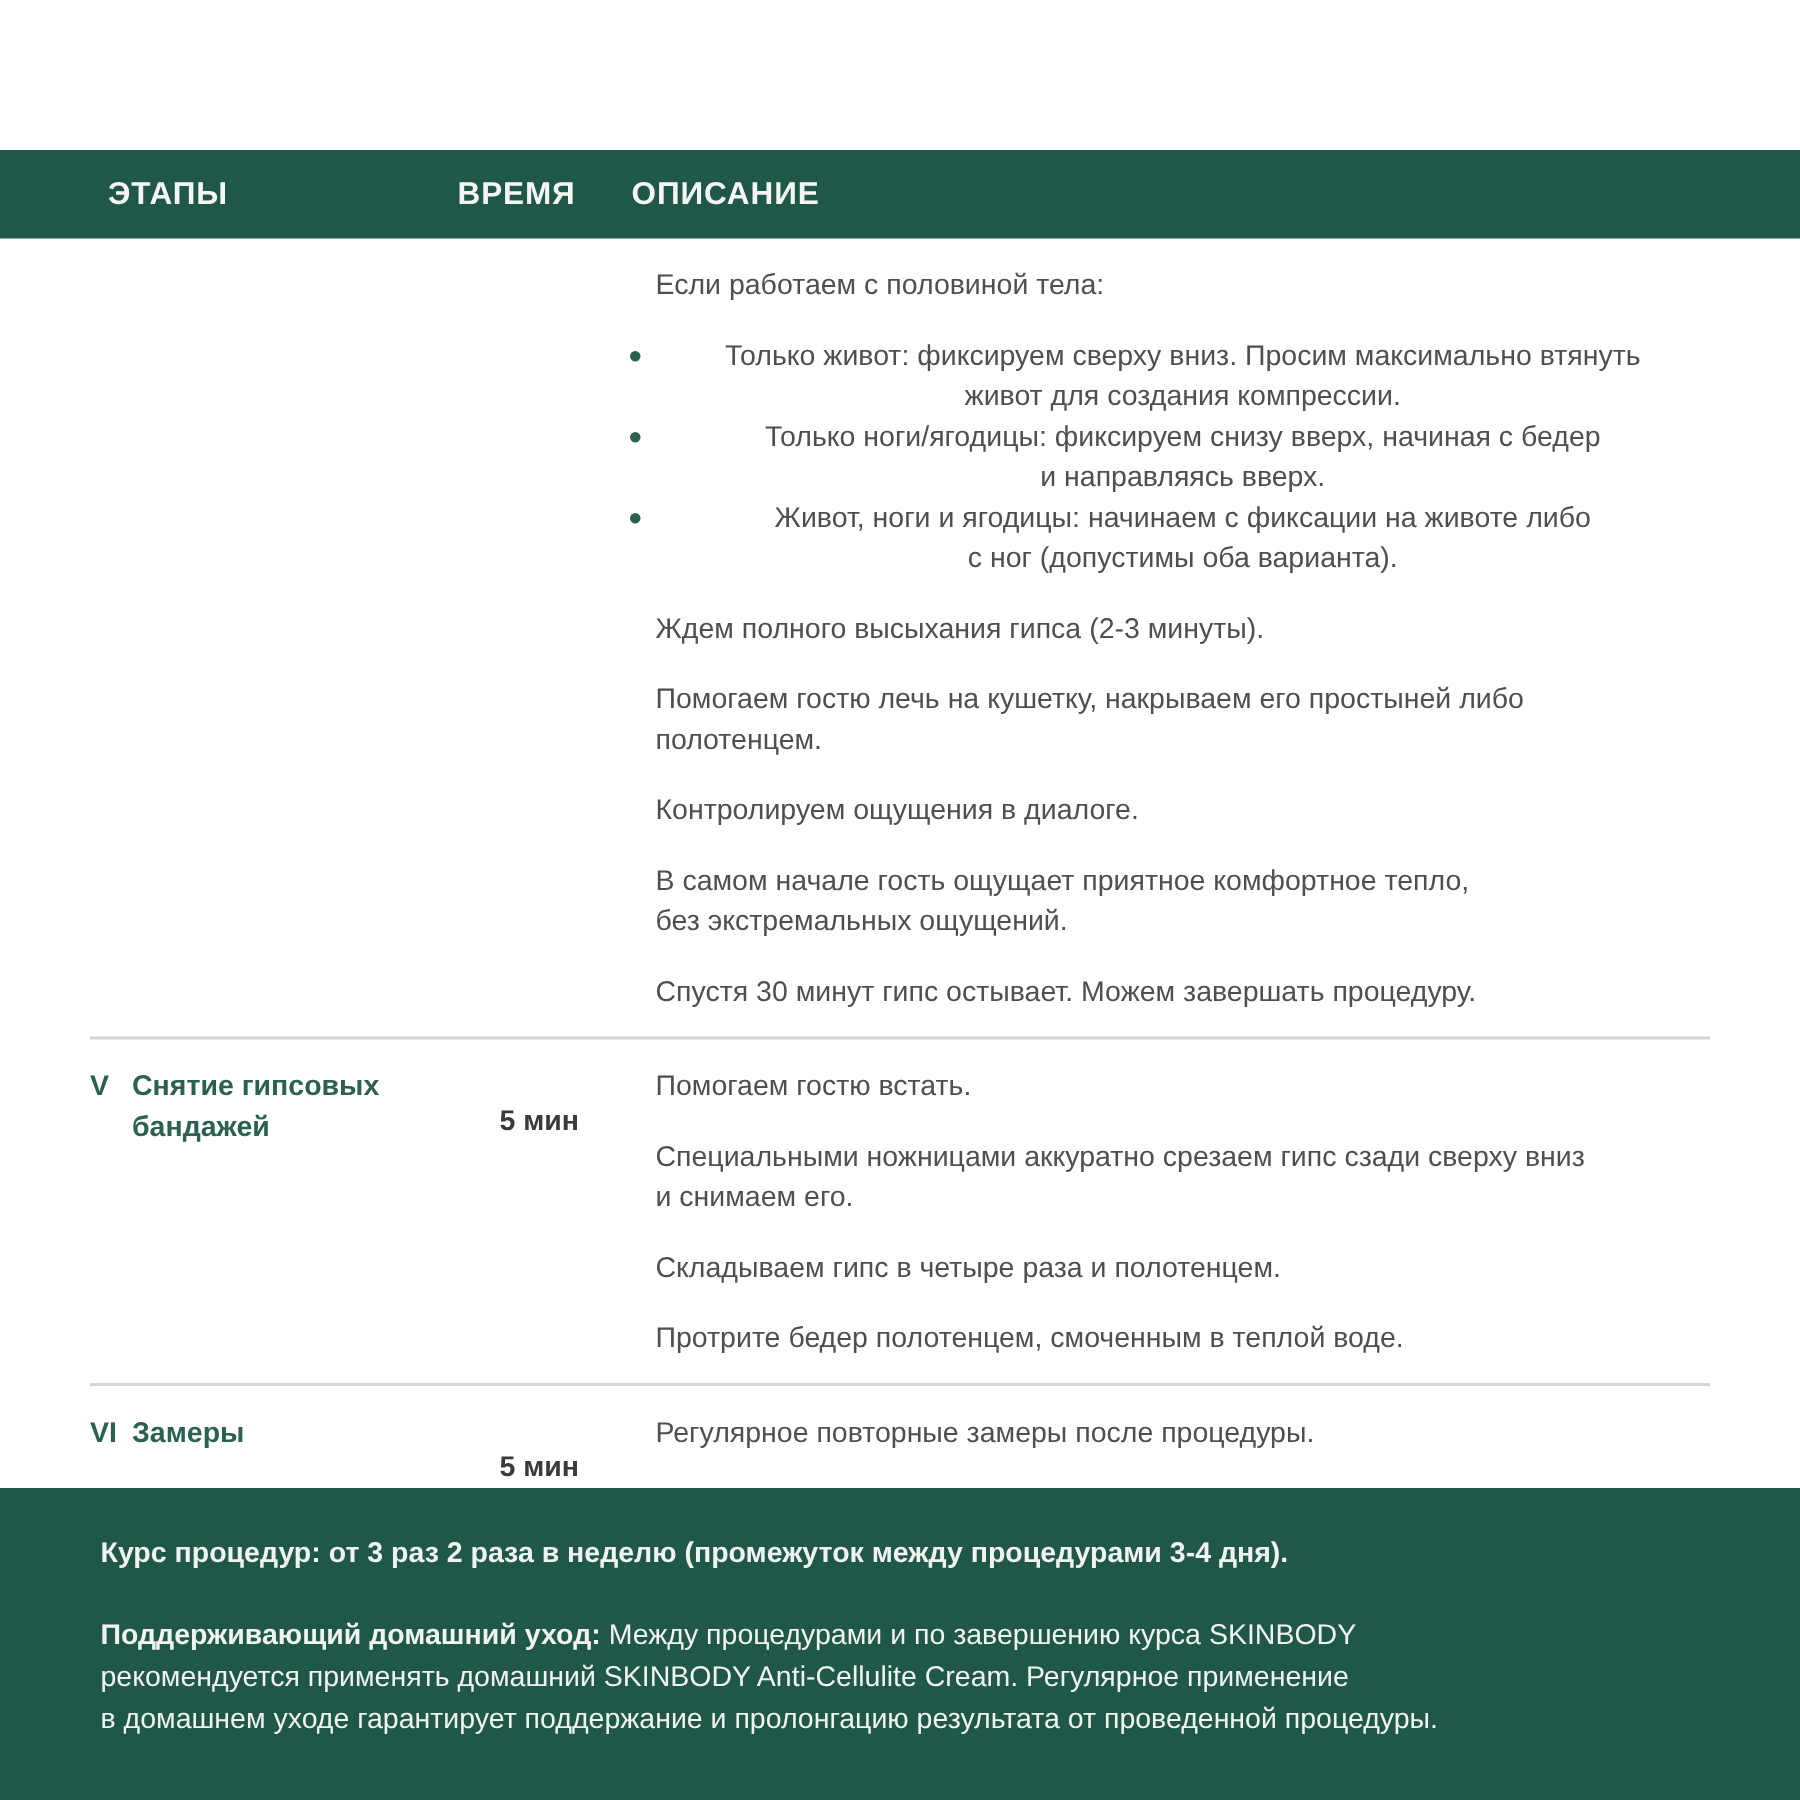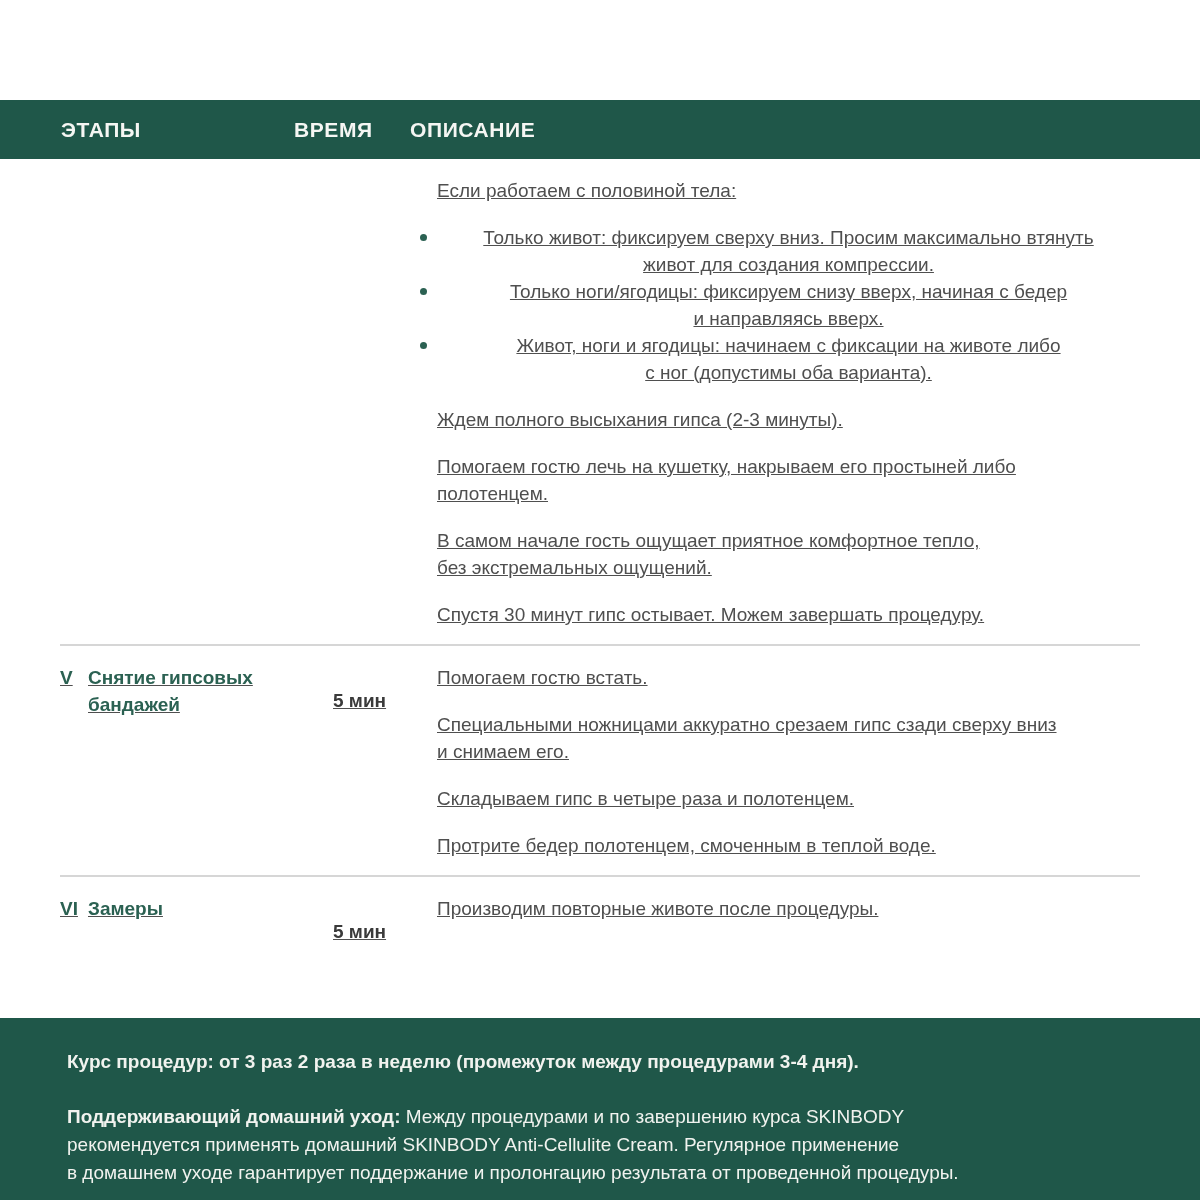--- a/index.html
+++ b/index.html
@@ -22,30 +22,30 @@
     font-size:19px; line-height:27px;
     color:var(--body-text);
     overflow:hidden;
   }
   
   .head-bar {
     position:absolute; top:100px; left:0;
     width:1200px; height:59px;
     background:var(--brand-green);
     display:grid; grid-template-columns:273px 104px 703px;
-    padding:0 33px; align-items:center;
+    padding:0 44px; align-items:center;
     color:var(--header-text);
     font-weight:bold; font-size:21px; letter-spacing:0.6px;
   }
   .head-stage { padding-left:28px; }
   .head-time  { margin-left:-12px; }
   .head-desc  { }
 
   
-  .table { position:absolute; top:159px; left:0; width:1200px;text-decoration:underline; }
+  .table { position:absolute; top:159px; left:0; width:1200px; }
   .row {
     display:grid; grid-template-columns:273px 104px 703px;
     padding:18px 60px 16px 60px;
   }
   .stage-cell {
     display:grid; grid-template-columns:28px 1fr;
     align-items:start;
     color:var(--accent-green); font-weight:bold;
   }
   .stage-label { max-width:200px; }
@@ -57,21 +57,21 @@
   .bullet-dot {
     position:absolute; left:-17px; top:10px;
     width:7px; height:7px; border-radius:50%;
     background:var(--accent-green);
   }
   .divider { height:2px; background:var(--divider); margin:0 60px; }
 
   
   .footer {
     position:absolute; left:0; bottom:0;
-    width:1200px; height:182px;
+    width:1200px; height:208px;
     background:var(--brand-green);
     padding:30px 60px 0 67px;
     color:var(--footer-text); line-height:28px;
   }
   .footer p { white-space:pre-line; }
   .footer .course { font-weight:bold; }
   .footer .home { margin-top:27px; }
   .footer strong { font-weight:bold; }
 </style>
 </head>
@@ -96,20 +96,21 @@
           <li><span class="bullet-dot"></span><span>Только живот: фиксируем сверху вниз. Просим максимально втянуть
 живот для создания компрессии.</span></li>
           <li><span class="bullet-dot"></span><span>Только ноги/ягодицы: фиксируем снизу вверх, начиная с бедер
 и направляясь вверх.</span></li>
           <li><span class="bullet-dot"></span><span>Живот, ноги и ягодицы: начинаем с фиксации на животе либо
 с ног (допустимы оба варианта).</span></li>
         </ul>
         <p>Ждем полного высыхания гипса (2-3 минуты).</p>
         <p>Помогаем гостю лечь на кушетку, накрываем его простыней либо
 полотенцем.</p>
+        <p>Контролируем ощущения в диалоге.</p>
         <p>В самом начале гость ощущает приятное комфортное тепло,
 без экстремальных ощущений.</p>
         <p>Спустя 30 минут гипс остывает. Можем завершать процедуру.</p>
       </div>
     </section>
 
     <div class="divider"></div>
 
     <section class="row">
       <div class="stage-cell">
@@ -128,21 +129,21 @@
 
     <div class="divider"></div>
 
     <section class="row">
       <div class="stage-cell">
         <span>VI</span>
         <span class="stage-label">Замеры</span>
       </div>
       <div class="time-cell">5 мин</div>
       <div class="desc-cell">
-        <p>Производим повторные животе после процедуры.</p>
+        <p>Регулярное повторные замеры после процедуры.</p>
       </div>
     </section>
 
   </main>
 
   <footer class="footer">
     <p class="course">Курс процедур: от 3 раз 2 раза в неделю (промежуток между процедурами 3-4 дня).</p>
     <p class="home"><strong>Поддерживающий домашний уход:</strong><span> Между процедурами и по завершению курса SKINBODY
 рекомендуется применять домашний SKINBODY Anti-Cellulite Cream. Регулярное применение
 в домашнем уходе гарантирует поддержание и пролонгацию результата от проведенной процедуры.</span></p>

